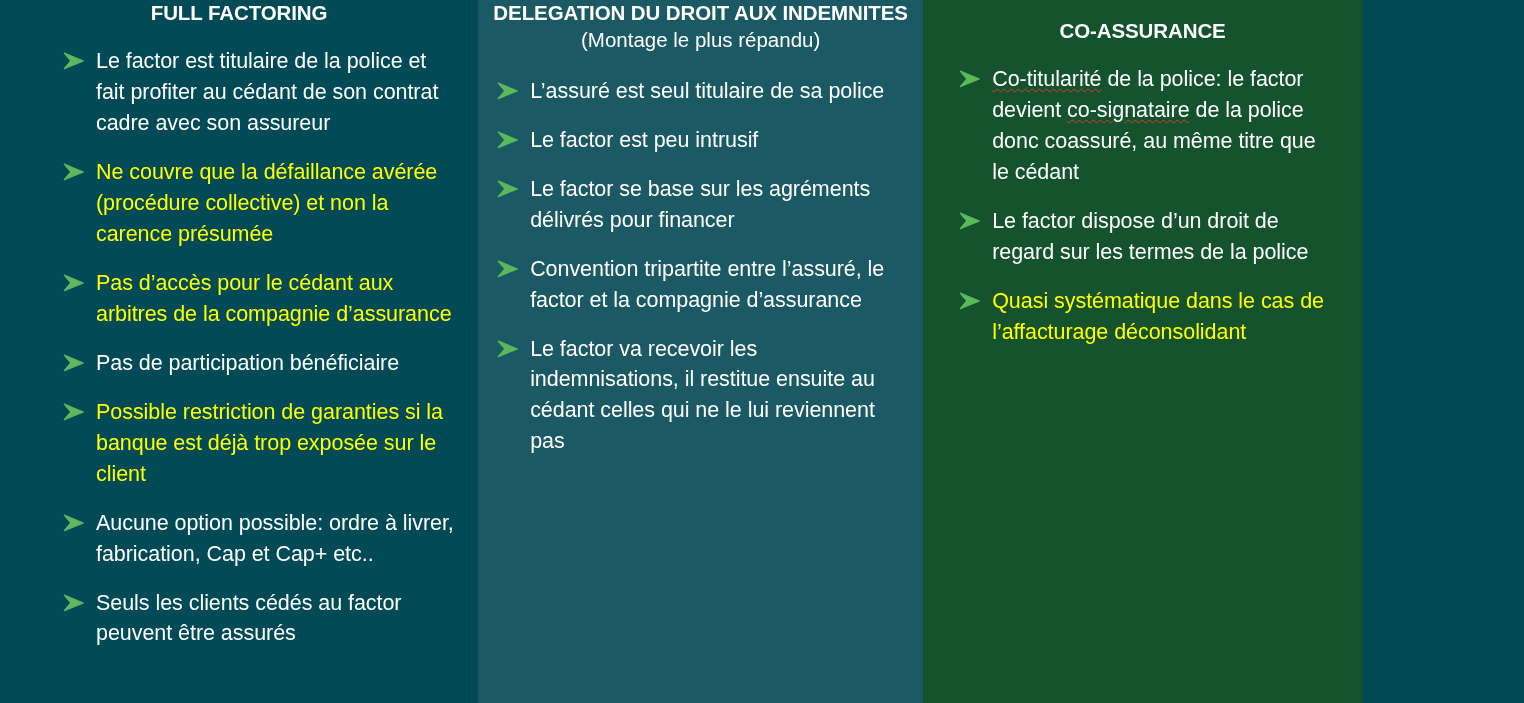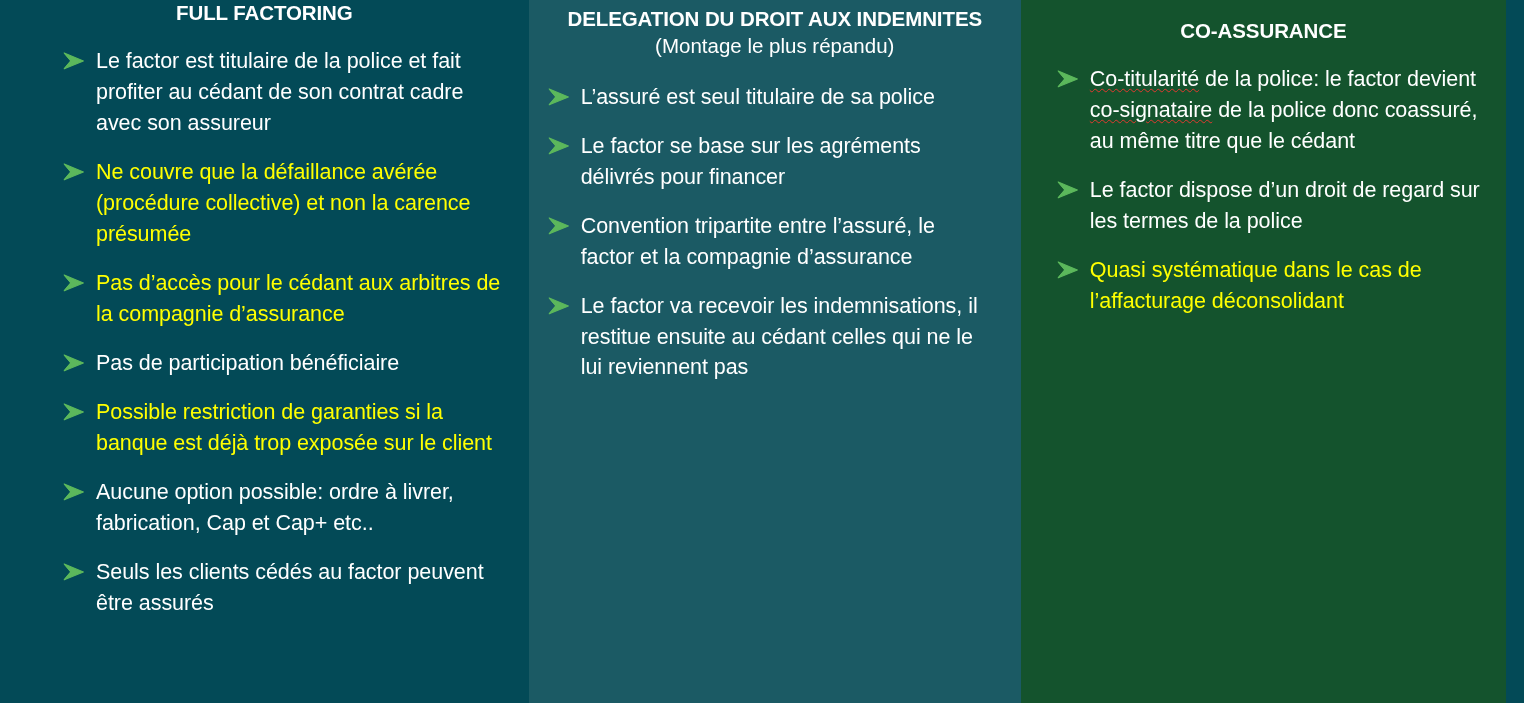--- a/index.html
+++ b/index.html
@@ -7,21 +7,21 @@
   html, body {
     width: 1524px;
     height: 703px;
     overflow: hidden;
     background: #034a57;
     font-family: "Liberation Sans", sans-serif;
   }
 
   #slide {
     position: relative;
-    width: 1506px;
+    width: 1362px;
     height: 703px;
     background: #034a57;
     display: flex;
     align-items: stretch;
   }
 
   .panel {
     position: relative;
     height: 703px;
     overflow: hidden;
@@ -40,21 +40,21 @@
   }
 
   .col-left .panel-title {
     font-size: 20.5px;
     padding: 0 10px;
     margin-top: 1px;
   }
   .col-mid .panel-title {
     font-size: 20.5px;
     padding: 0 8px;
-    margin-top: 7px;
+    margin-top: 1px;
   }
   .col-right .panel-title {
     font-size: 20.5px;
     padding: 0 10px;
     margin-top: 19px;
   }
 
   .panel-subtitle {
     text-align: center;
     font-weight: normal;
@@ -197,20 +197,29 @@
           </span>
           <span class="bullet-text">L’assuré est seul titulaire de sa police</span>
         </li>
         <li class="bullet">
           <span class="bullet-marker">
             <svg width="24" height="20" viewBox="0 0 24 20" aria-hidden="true">
               <path d="M2.2 2.0 L21.4 9.9 L2.2 17.8 L9.0 9.9 Z" fill="#5cb85c" stroke="#5cb85c" stroke-width="1.1" stroke-linejoin="round"></path>
               <path d="M2.2 2.0 L9.0 9.9 L2.2 17.8" fill="none" stroke="#5cb85c" stroke-width="1.1"></path>
             </svg>
           </span>
+          <span class="bullet-text">Le factor est peu intrusif</span>
+        </li>
+        <li class="bullet">
+          <span class="bullet-marker">
+            <svg width="24" height="20" viewBox="0 0 24 20" aria-hidden="true">
+              <path d="M2.2 2.0 L21.4 9.9 L2.2 17.8 L9.0 9.9 Z" fill="#5cb85c" stroke="#5cb85c" stroke-width="1.1" stroke-linejoin="round"></path>
+              <path d="M2.2 2.0 L9.0 9.9 L2.2 17.8" fill="none" stroke="#5cb85c" stroke-width="1.1"></path>
+            </svg>
+          </span>
           <span class="bullet-text">Le factor se base sur les agréments délivrés pour financer</span>
         </li>
         <li class="bullet">
           <span class="bullet-marker">
             <svg width="24" height="20" viewBox="0 0 24 20" aria-hidden="true">
               <path d="M2.2 2.0 L21.4 9.9 L2.2 17.8 L9.0 9.9 Z" fill="#5cb85c" stroke="#5cb85c" stroke-width="1.1" stroke-linejoin="round"></path>
               <path d="M2.2 2.0 L9.0 9.9 L2.2 17.8" fill="none" stroke="#5cb85c" stroke-width="1.1"></path>
             </svg>
           </span>
           <span class="bullet-text">Convention tripartite entre l’assuré, le factor et la compagnie d’assurance</span>

